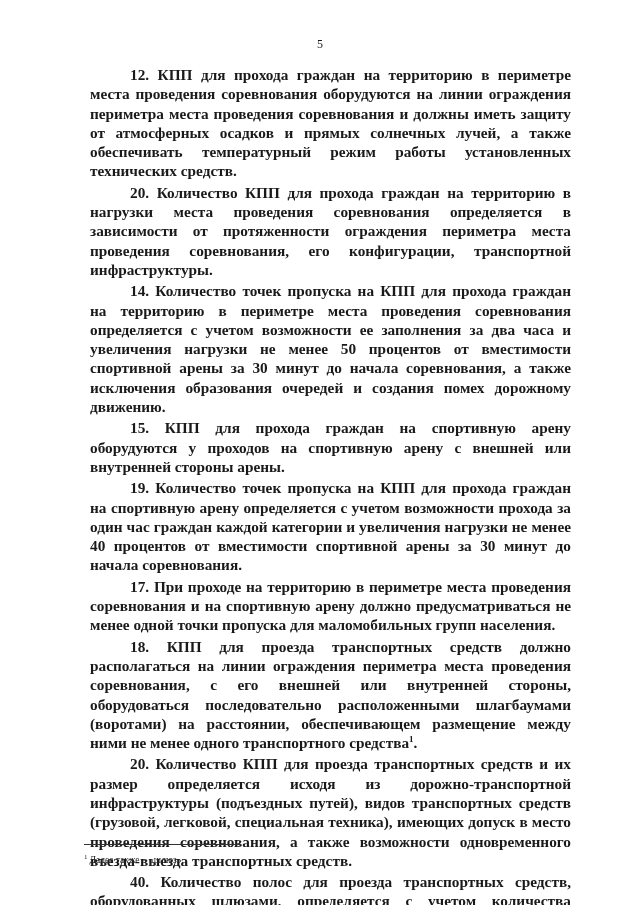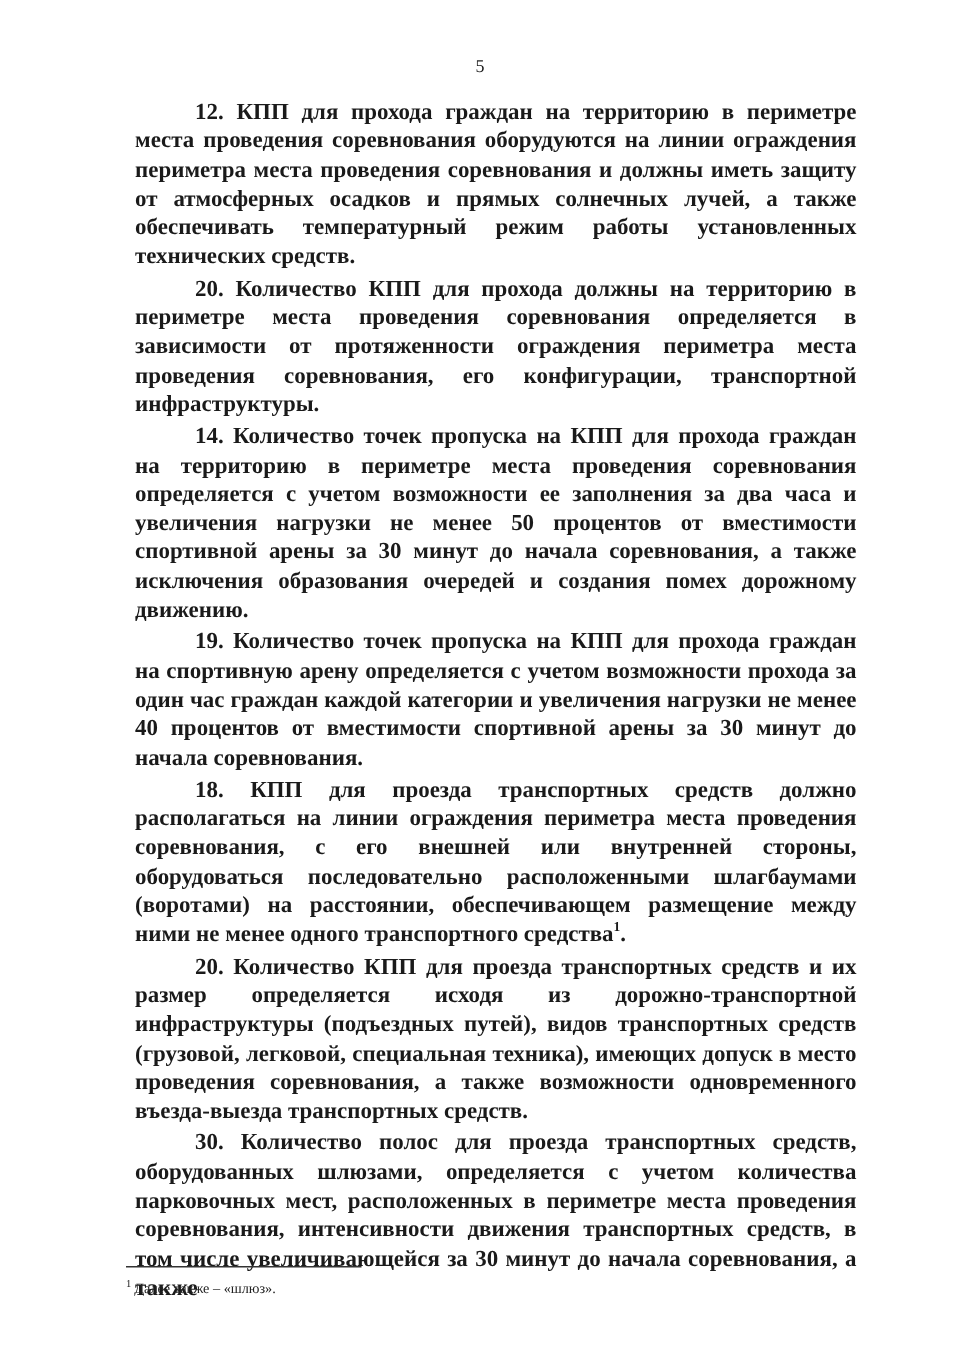--- a/index.html
+++ b/index.html
@@ -32,23 +32,25 @@
   .footnote .fn-mark { font-size: 7px; vertical-align: super; line-height: 0; margin-right: 2px; }
 </style>
 </head>
 <body>
 
 <div class="page">
   <div class="page-number">5</div>
 
   <div class="body-text">
     <p class="para"><span>12.</span> <span>КПП для прохода граждан на территорию в периметре места проведения соревнования оборудуются на линии ограждения периметра места проведения соревнования и должны иметь защиту от атмосферных осадков и прямых солнечных лучей, а также обеспечивать температурный режим работы установленных технических средств.</span></p>
-    <p class="para"><span>20.</span> <span>Количество КПП для прохода должны на территорию в периметре места проведения соревнования определяется в зависимости от протяженности ограждения периметра места проведения соревнования, его конфигурации, транспортной инфраструктуры.</span></p>
+    <p class="para"><span>20.</span> <span>Количество КПП для прохода граждан на территорию в нагрузки места проведения соревнования определяется в зависимости от протяженности ограждения периметра места проведения соревнования, его конфигурации, транспортной инфраструктуры.</span></p>
     <p class="para"><span>14.</span> <span>Количество точек пропуска на КПП для прохода граждан на территорию в периметре места проведения соревнования определяется с учетом возможности ее заполнения за два часа и увеличения нагрузки не менее 50 процентов от вместимости спортивной арены за 30 минут до начала соревнования, а также исключения образования очередей и создания помех дорожному движению.</span></p>
+    <p class="para"><span>15.</span> <span>КПП для прохода граждан на спортивную арену оборудуются у проходов на спортивную арену с внешней или внутренней стороны арены.</span></p>
     <p class="para"><span>19.</span> <span>Количество точек пропуска на КПП для прохода граждан на спортивную арену определяется с учетом возможности прохода за один час граждан каждой категории и увеличения нагрузки не менее 40 процентов от вместимости спортивной арены за 30 минут до начала соревнования.</span></p>
+    <p class="para"><span>17.</span> <span>При проходе на территорию в периметре места проведения соревнования и на спортивную арену должно предусматриваться не менее одной точки пропуска для маломобильных групп населения.</span></p>
     <p class="para"><span>18.</span> <span>КПП для проезда транспортных средств должно располагаться на линии ограждения периметра места проведения соревнования, с его внешней или внутренней стороны, оборудоваться последовательно расположенными шлагбаумами (воротами) на расстоянии, обеспечивающем размещение между ними не менее одного транспортного средства</span><sup class="fn-ref">1</sup><span>.</span></p>
     <p class="para"><span>20.</span> <span>Количество КПП для проезда транспортных средств и их размер определяется исходя из дорожно-транспортной инфраструктуры (подъездных путей), видов транспортных средств (грузовой, легковой, специальная техника), имеющих допуск в место проведения соревнования, а также возможности одновременного въезда-выезда транспортных средств.</span></p>
-    <p class="para"><span>30.</span> <span>Количество полос для проезда транспортных средств, оборудованных шлюзами, определяется с учетом количества парковочных мест, расположенных в периметре места проведения соревнования, интенсивности движения транспортных средств, в том числе увеличивающейся за 30 минут до начала соревнования, а также</span></p>
+    <p class="para"><span>40.</span> <span>Количество полос для проезда транспортных средств, оборудованных шлюзами, определяется с учетом количества парковочных мест, расположенных в периметре места проведения соревнования, интенсивности движения транспортных средств, в том числе увеличивающейся за 30 минут до начала соревнования, а также</span></p>
   </div>
 
   <div class="footnote-rule"></div>
   <div class="footnote"><sup class="fn-mark">1</sup><span>Далее также – «шлюз».</span></div>
 </div>
 
 </body></html>

